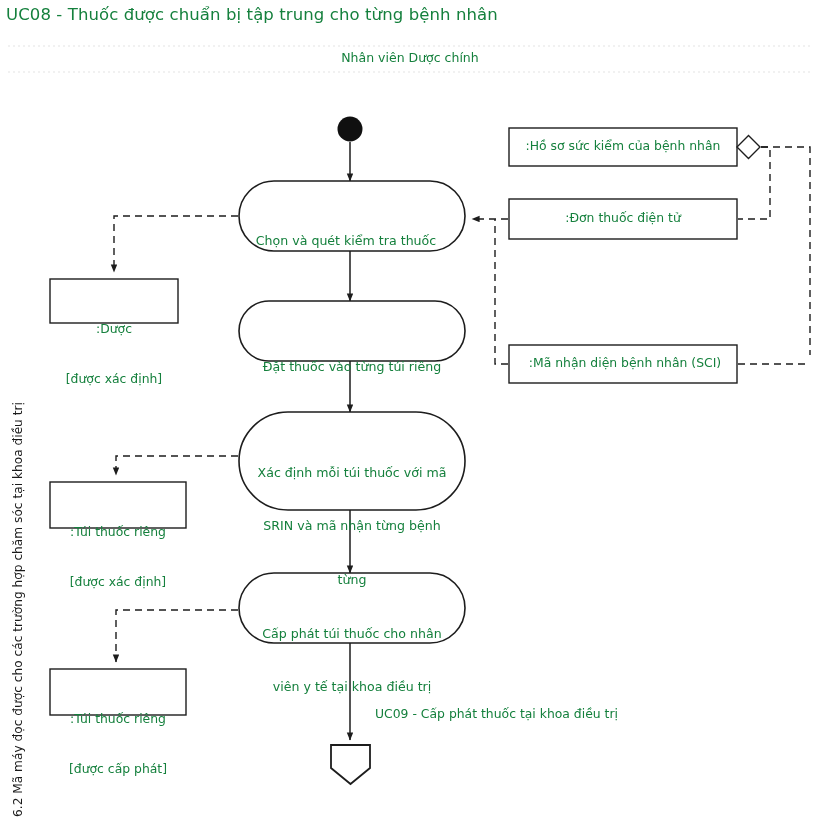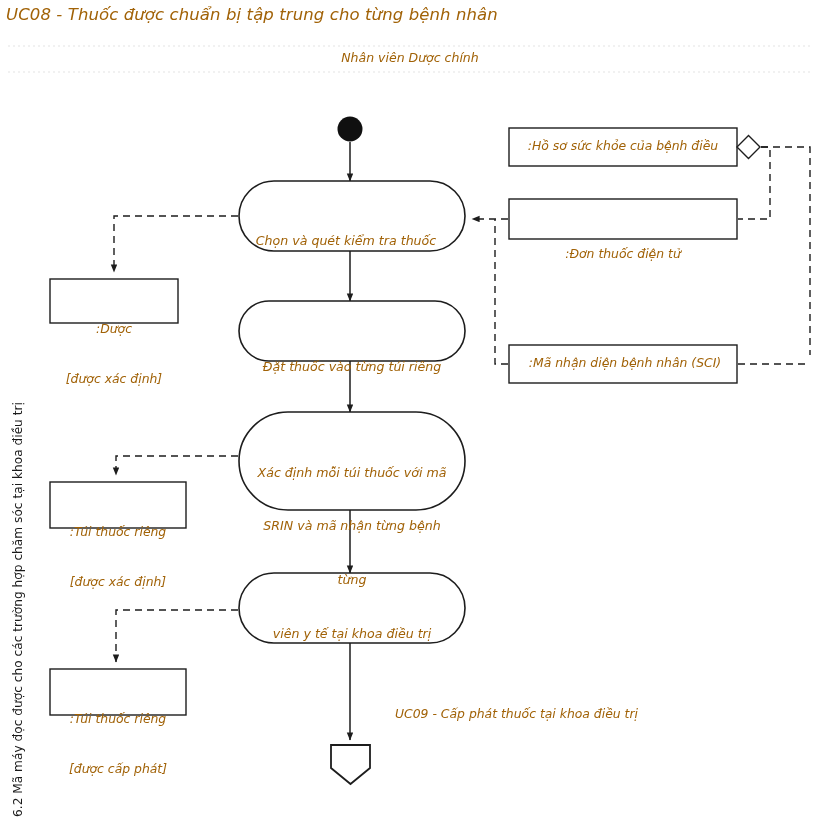--- a/index.html
+++ b/index.html
@@ -27,22 +27,21 @@
     left: 0; top: 0;
     width: 820px;
     height: 831px;
   }
 
   
   .txt {
     position: absolute;
     white-space: pre;
     line-height: 1.30;
-    color: #a16207;
-    font-style: italic;
+    color: #15803d;
   }
   .page-title {
     left: 6px;
     top: 4px;
     font-size: 16.5px;
     letter-spacing: 0.1px;
   }
   .lane-header {
     left: 0;
     top: 50px;
@@ -55,21 +54,20 @@
     font-size: 12.6px;
     line-height: 1.42;
   }
   .obj-label {
     text-align: center;
     font-size: 12.4px;
     line-height: 1.36;
   }
   .flow-label {
     font-size: 12.4px;
-    margin-left: 20px;
   }
   .side-caption {
     position: absolute;
     left: -232px;
     top: 560px;
     width: 500px;
     font-size: 12.2px;
     text-align: left;
     transform: rotate(-90deg);
     transform-origin: 50% 50%;
@@ -175,41 +173,42 @@
     <div>Đặt thuốc vào từng túi riêng</div>
   </div>
 
   <div class="txt node-label" style="left:241px; top:428px; width:222px;">
     <div>Xác định mỗi túi thuốc với mã</div>
     <div>SRIN và mã nhận từng bệnh</div>
     <div>từng</div>
   </div>
 
   <div class="txt node-label" style="left:241px; top:589px; width:222px;">
+    <div>Cấp phát túi thuốc cho nhân</div>
     <div>viên y tế tại khoa điều trị</div>
   </div>
 
   <div class="txt obj-label" style="left:50px; top:287px; width:128px;">
     <div>:Dược</div>
     <div>[được xác định]</div>
   </div>
 
   <div class="txt obj-label" style="left:50px; top:490px; width:136px;">
     <div>:Túi thuốc riêng</div>
     <div>[được xác định]</div>
   </div>
 
   <div class="txt obj-label" style="left:50px; top:677px; width:136px;">
     <div>:Túi thuốc riêng</div>
     <div>[được cấp phát]</div>
   </div>
 
-  <div class="txt obj-label" style="left:509px; top:138px; width:228px;">:Hồ sơ sức khỏe của bệnh điều</div>
-
-  <div class="txt obj-label" style="left:509px; top:210px; width:228px;margin-top:36px;">:Đơn thuốc điện tử</div>
+  <div class="txt obj-label" style="left:509px; top:138px; width:228px;">:Hồ sơ sức kiểm của bệnh nhân</div>
+
+  <div class="txt obj-label" style="left:509px; top:210px; width:228px;">:Đơn thuốc điện tử</div>
 
   <div class="txt obj-label" style="left:511px; top:355px; width:228px;">:Mã nhận diện bệnh nhân (SCI)</div>
 
   <div class="txt flow-label" style="left:375px; top:706px;">UC09 - Cấp phát thuốc tại khoa điều trị</div>
 
   <div class="side-caption-wrap">
     <div class="side-caption">6.2 Mã máy đọc được cho các trường hợp chăm sóc tại khoa điều trị</div>
   </div>
 
 </div>

